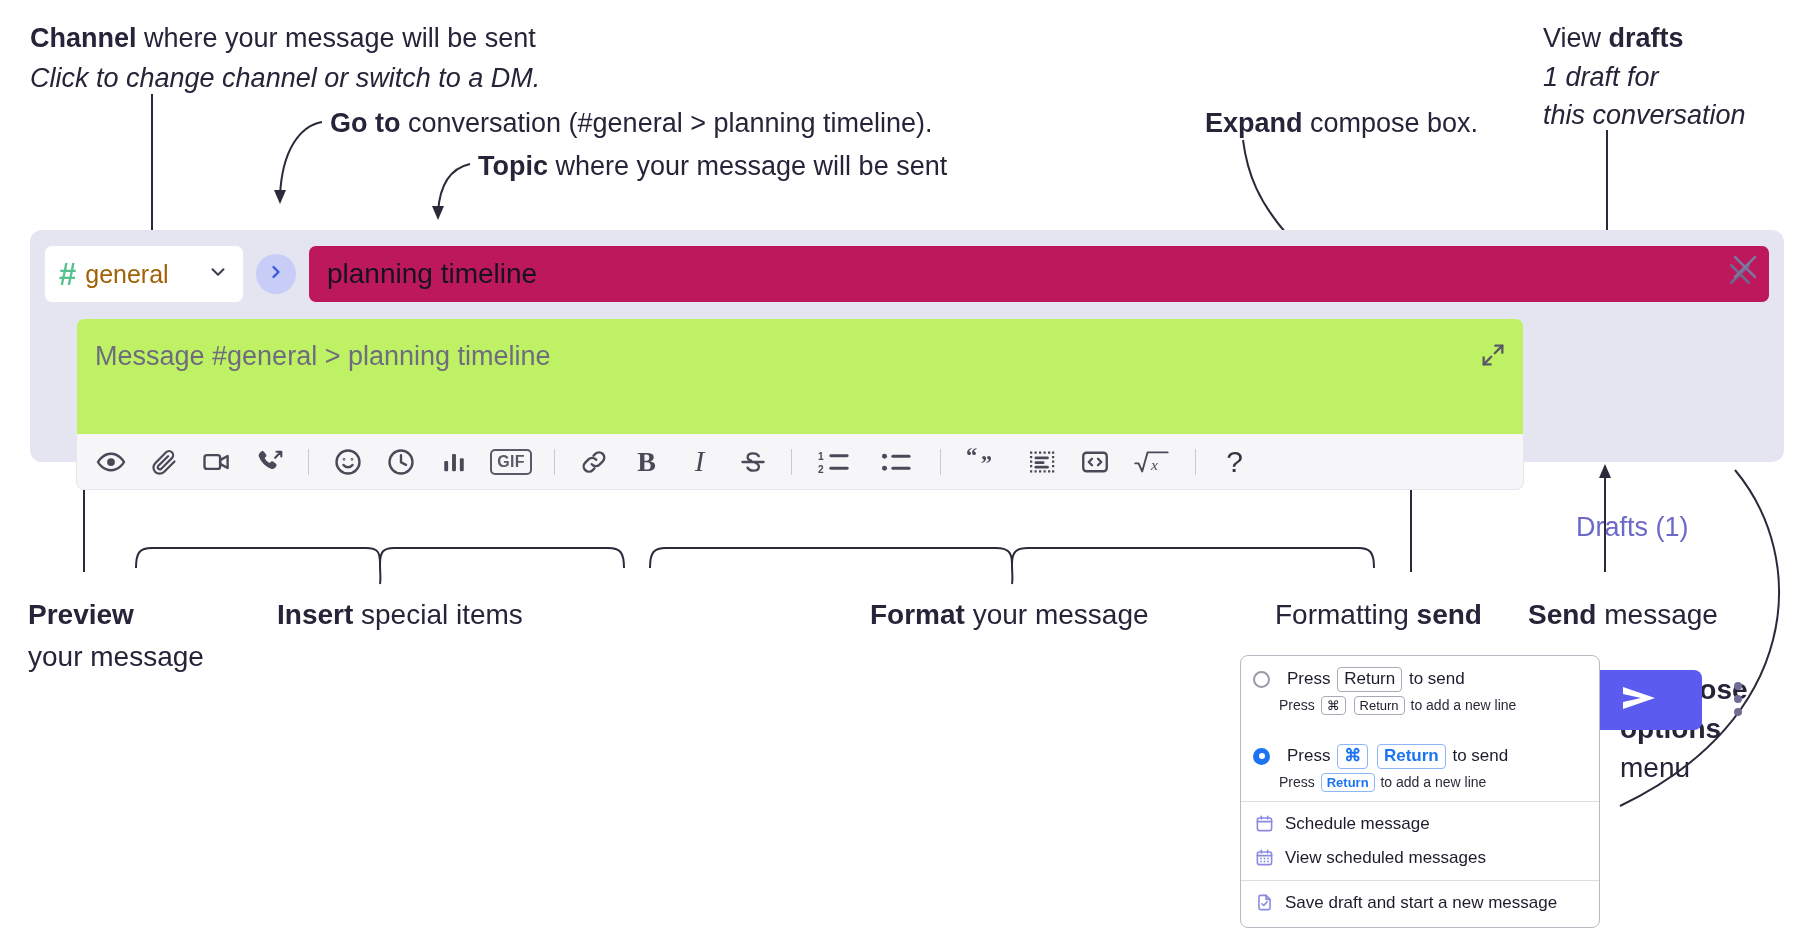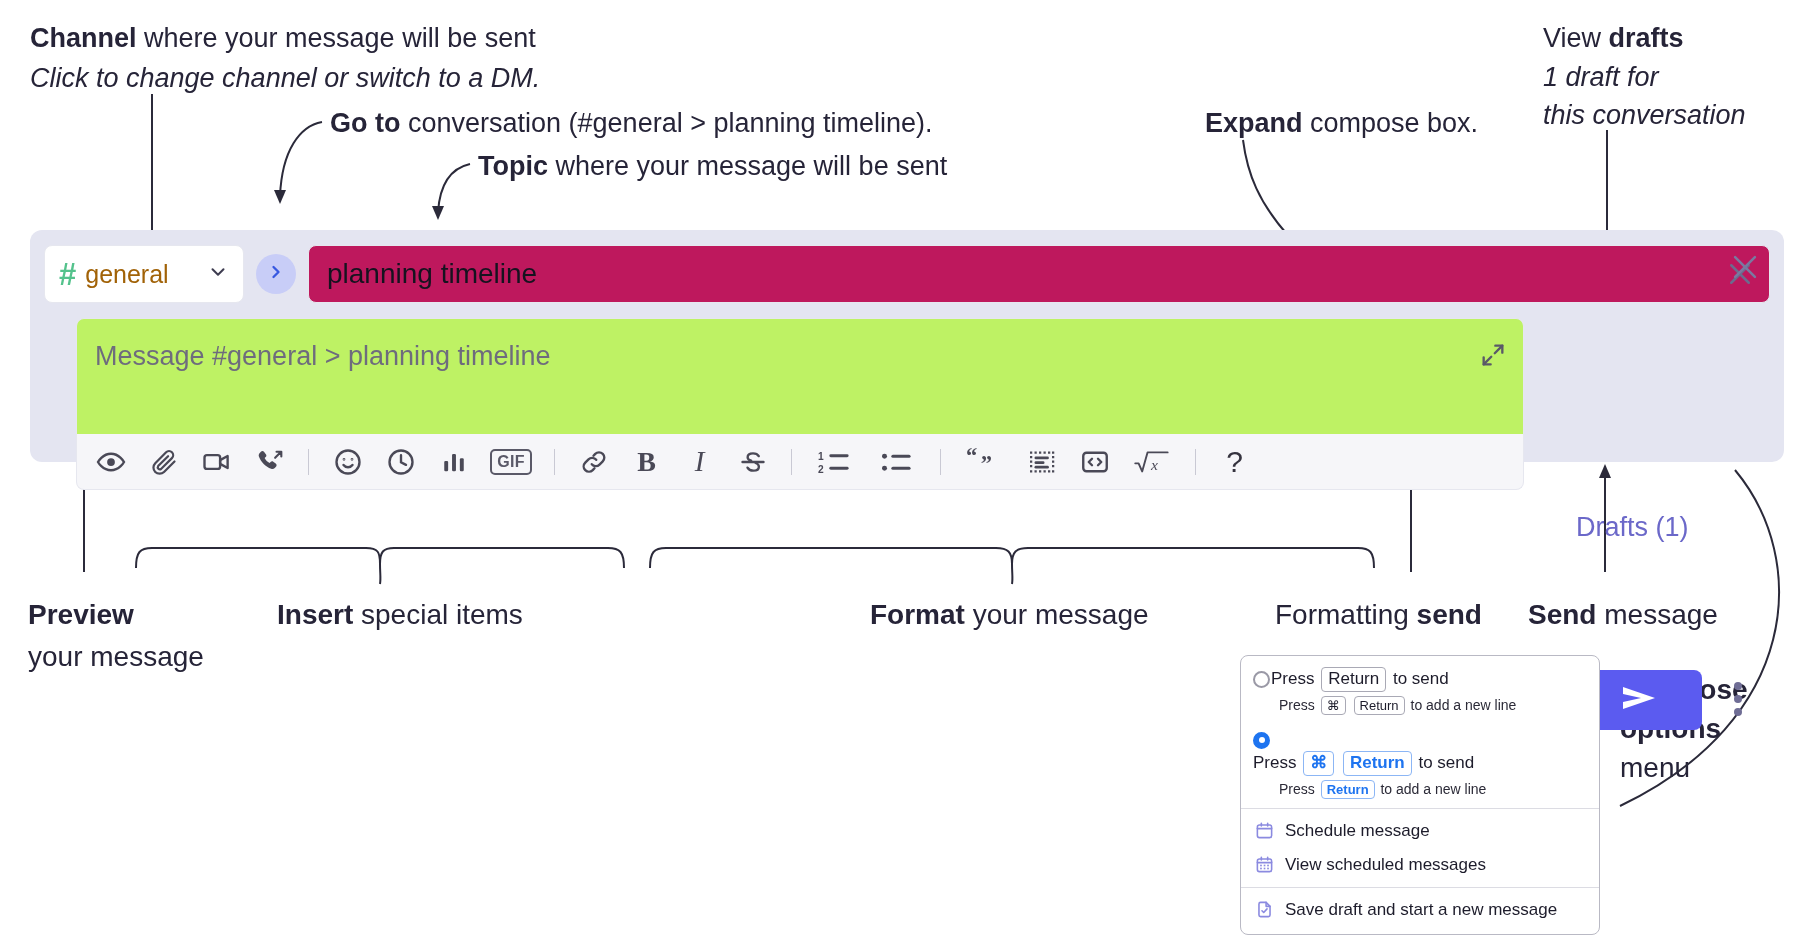--- a/index.html
+++ b/index.html
@@ -86,21 +86,21 @@
   .kebab{position:absolute;left:1704px;top:452px;display:flex;flex-direction:column;gap:5px;align-items:center;}
   .kebab i{width:8px;height:8px;border-radius:50%;background:#6f6d95;display:block;}
 
   
   .menu{
     position:absolute;left:1240px;top:655px;width:360px;
     background:#fff;border:1px solid #b9b9c4;border-radius:8px;
     box-sizing:border-box;font-size:0;
   }
   .mgroup{padding:10px 12px 8px 12px;}
-  .mopt{display:flex;align-items:flex-start;gap:1px;}
+  .mopt{display:flex;align-items:flex-start;gap:17px;}
   .radio{width:17px;height:17px;border-radius:50%;border:2px solid #9a99a6;box-sizing:border-box;margin-top:5px;flex:0 0 auto;background:#fff;}
   .radio.on{border-color:#1e74f0;background:#1e74f0;position:relative;}
   .radio.on::after{content:"";position:absolute;left:3.5px;top:3.5px;width:6px;height:6px;border-radius:50%;background:#fff;}
   .mline{font-size:17px;color:#1d1c2b;line-height:1.5;white-space:nowrap;}
   .msub{font-size:14px;color:#2b2a37;line-height:1.5;margin:3px 0 0 26px;white-space:nowrap;}
   .key{
     display:inline-block;border:1px solid #a9a9b5;border-radius:4px;
     padding:0 6px;margin:0 2px;line-height:1.35;background:#fff;color:#1d1c2b;
   }
   .key.sm{font-size:13px;padding:0 5px;}
@@ -463,21 +463,21 @@
           <span>to send</span>
         </span>
       </div>
       <div class="msub">
         <span>Press</span>
         <span class="key sm">⌘</span>
         <span class="key sm">Return</span>
         <span>to add a new line</span>
       </div>
 
-      <div class="mopt" style="margin-top:11px;flex-direction:column;">
+      <div class="mopt" style="margin-top:27px;">
         <span class="radio on"></span>
         <span class="mline">
           <span>Press</span>
           <span class="key blue">⌘</span>
           <span class="key blue">Return</span>
           <span>to send</span>
         </span>
       </div>
       <div class="msub">
         <span>Press</span>

